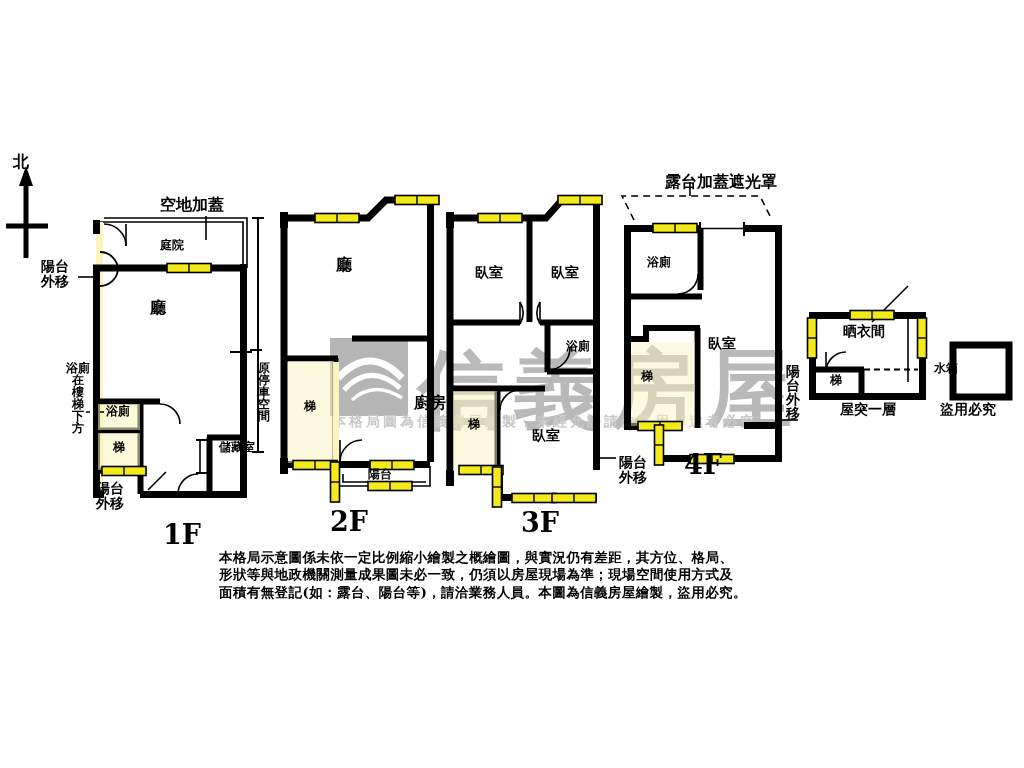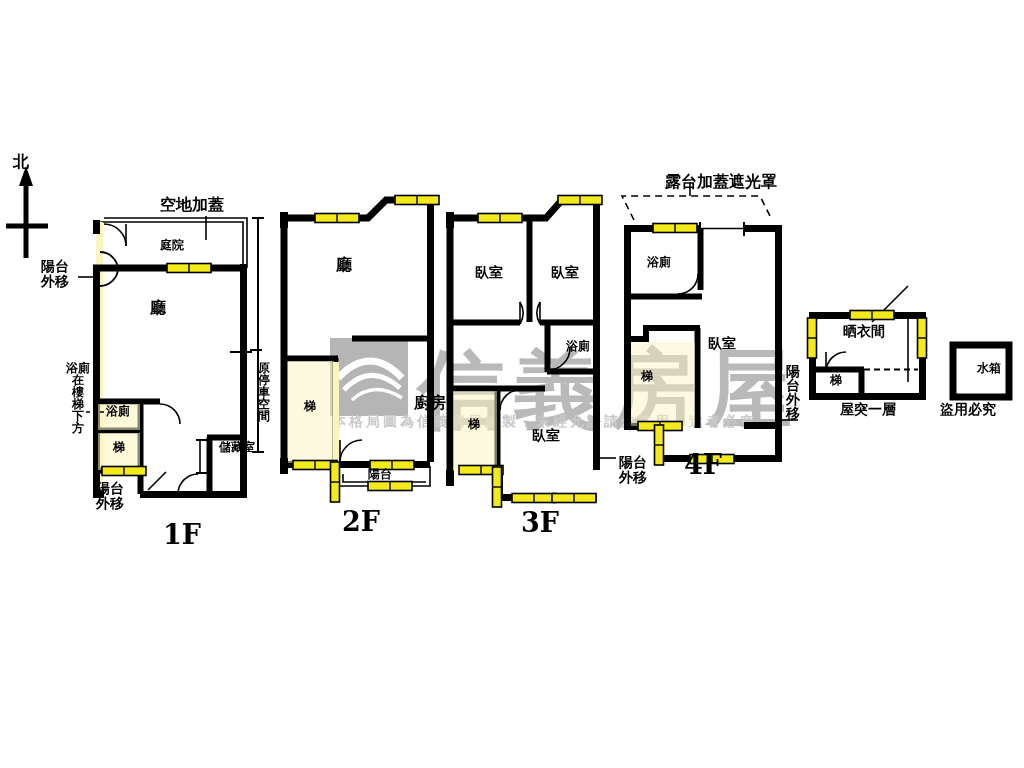--- a/index.html
+++ b/index.html
@@ -267,21 +267,21 @@
 
   <div class="lbl cjk-sm" style="left:258px;top:362px;line-height:1.0;">原
 停
 車
 空
 間</div>
   <div class="lbl cjk-lg" style="left:336px;top:257px;">廳</div>
   <div class="lbl cjk-sm" style="left:304px;top:400px;">梯</div>
   <div class="lbl cjk-lg" style="left:370px;top:395px;margin-left:44px;">廚房</div>
   <div class="lbl cjk-sm" style="left:368px;top:468px;">陽台</div>
-  <div class="floorlbl" style="position:absolute;left:342px;top:506px;">2F</div>
+  <div class="floorlbl" style="position:absolute;left:330px;top:506px;">2F</div>
 
   <div class="lbl cjk-md" style="left:475px;top:265px;">臥室</div>
   <div class="lbl cjk-md" style="left:551px;top:265px;">臥室</div>
   <div class="lbl cjk-sm" style="left:566px;top:340px;">浴廁</div>
   <div class="lbl cjk-sm" style="left:468px;top:418px;">梯</div>
   <div class="lbl cjk-md" style="left:532px;top:428px;">臥室</div>
   <div class="lbl cjk-md" style="left:619px;top:455px;text-align:center;">陽台
 外移</div>
   <div class="floorlbl" style="position:absolute;left:521px;top:507px;">3F</div>
 
@@ -291,17 +291,20 @@
   <div class="lbl cjk-sm" style="left:641px;top:370px;">梯</div>
   <div class="lbl cjk-md" style="left:786px;top:364px;line-height:1.0;">陽
 台
 外
 移</div>
   <div class="floorlbl" style="position:absolute;left:684px;top:449px;">4F</div>
 
   <div class="lbl cjk-md" style="left:843px;top:324px;">晒衣間</div>
   <div class="lbl cjk-sm" style="left:830px;top:374px;">梯</div>
   <div class="lbl cjk-md" style="left:840px;top:402px;">屋突一層</div>
-  <div class="lbl cjk-sm" style="left:977px;top:362px;">水箱</div>
+  <div class="lbl cjk-sm" style="left:934px;top:362px;">水箱</div>
   <div class="lbl cjk-md" style="left:940px;top:402px;">盜用必究</div>
 
+  <div class="note" style="left:219px;top:549px;width:610px;">本格局示意圖係未依一定比例縮小繪製之概繪圖，與實況仍有差距，其方位、格局、
+形狀等與地政機關測量成果圖未必一致，仍須以房屋現場為準；現場空間使用方式及
+面積有無登記(如：露台、陽台等)，請洽業務人員。本圖為信義房屋繪製，盜用必究。</div>
 
 </div>
 
 </body></html>

